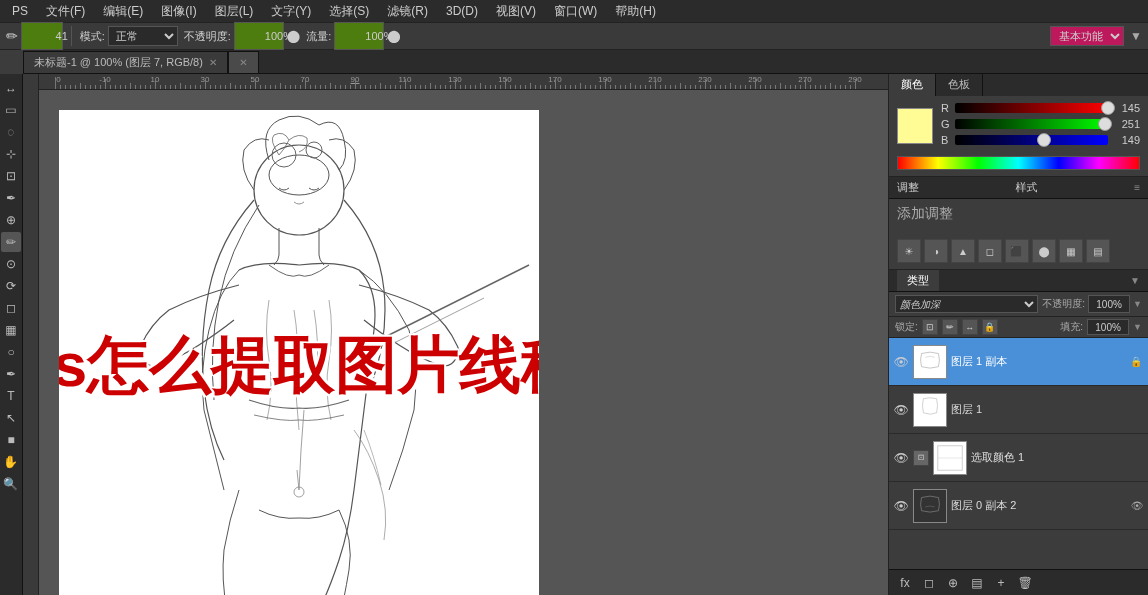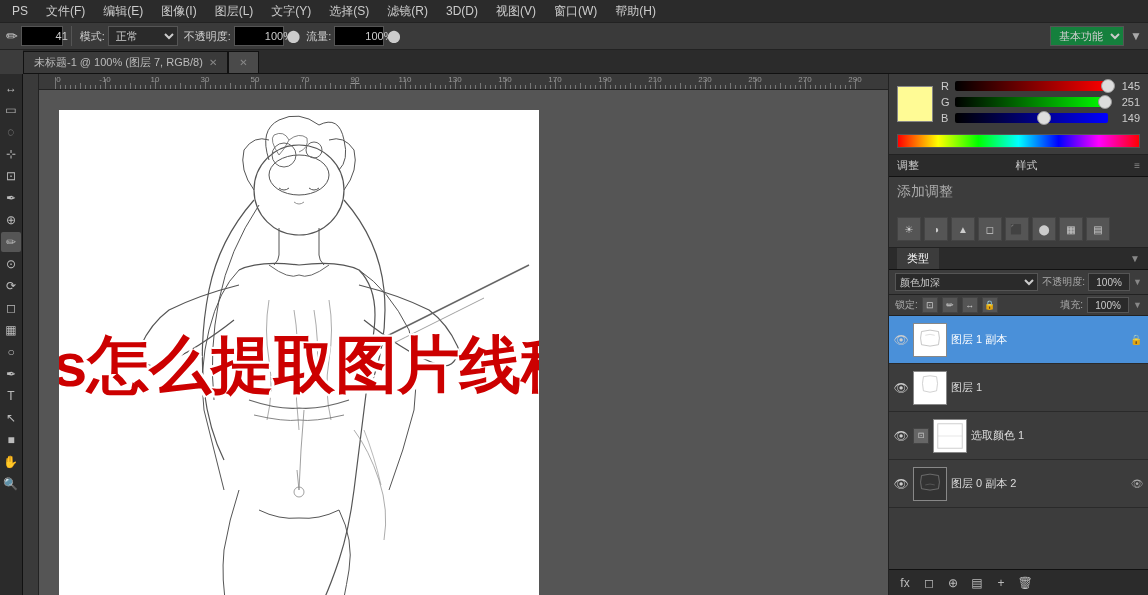--- a/index.html
+++ b/index.html
@@ -59,41 +59,41 @@
     .options-item input {
       background: #2a2a2a;
       border: 1px solid #555;
       color: #ccc;
       font-size: 11px;
       padding: 1px 3px;
       height: 20px;
     }
     .size-box {
       width: 34px;
-      height: 20px;
-      background: #000000;
+      height: 28px;
+      background: #4d7c0f;
       border: 1px solid #555;
       color: #ccc;
       font-size: 11px;
       text-align: center;
       display: flex; align-items: center; justify-content: center; padding-left: 40px;
     }
     .options-separator {
       width: 1px; height: 20px;
       background: #555;
       margin: 0 2px;
     }
     .options-right {
       margin-left: auto;
       display: flex;
       align-items: center;
       gap: 6px;
     }
     .workspace-select {
-      background: #15803d;
+      background: #be185d;
       border: 1px solid #555;
       color: #ccc;
       font-size: 11px;
       padding: 1px 4px;
       height: 20px;
     }
 
     
     #tabs-bar {
       height: 24px;
@@ -415,20 +415,21 @@
       background: #3c3c3c;
       border-bottom: 1px solid #222;
     }
     .blend-mode-select {
       background: #2a2a2a;
       border: 1px solid #555;
       color: #ccc;
       font-size: 10px;
       height: 18px;
       flex: 1;
+      font-style: italic;
     }
     .opacity-row {
       display: flex;
       align-items: center;
       gap: 3px;
     }
     .opacity-label { font-size: 10px; color: #aaa; }
     .opacity-value {
       background: #2a2a2a;
       border: 1px solid #555;
@@ -900,20 +901,24 @@
 
         <div class="canvas-overlay-text">ps怎么提取图片线稿</div>
       </div>
     </div>
   </div>
 </div>
 
 <div id="right-panel">
 
   <div id="color-panel">
+    <div class="panel-tabs">
+      <div class="panel-tab active">颜色</div>
+      <div class="panel-tab">色板</div>
+    </div>
     <div class="color-preview-row">
       <div class="color-swatch-large" style="background: #FFFB95;"></div>
       <div class="color-sliders">
 
         <div class="color-row">
           <span class="color-label">R</span>
           <div class="color-slider-track" style="background: linear-gradient(to right, #000, #ff0000);">
             <div class="slider-handle" style="left: 100%;"></div>
           </div>
           <span class="color-value">145</span>

